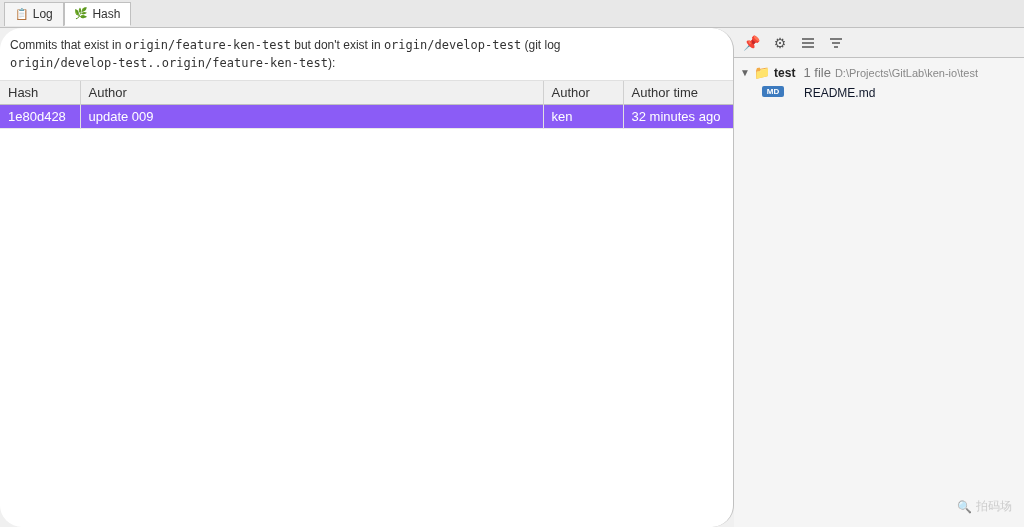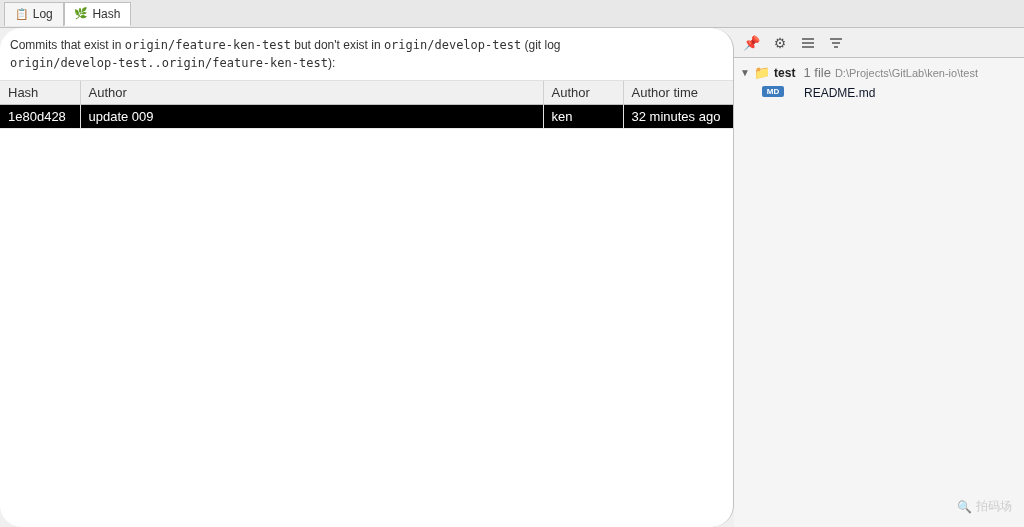--- a/index.html
+++ b/index.html
@@ -100,21 +100,21 @@
       border-right: 1px solid #d0d0d0;
     }
     thead th:last-child {
       border-right: none;
       margin-top: 18px;
     }
     tbody tr {
       border-bottom: 1px solid #e8e8e8;
     }
     tbody tr.selected {
-      background: #000000;
+      background: #8b5cf6;
       color: #ffffff;
     }
     tbody td {
       padding: 4px 8px;
       border-right: 1px solid #e0e0e0;
     }
     tbody td:last-child {
       border-right: none;
       margin-left: 40px;
     }

